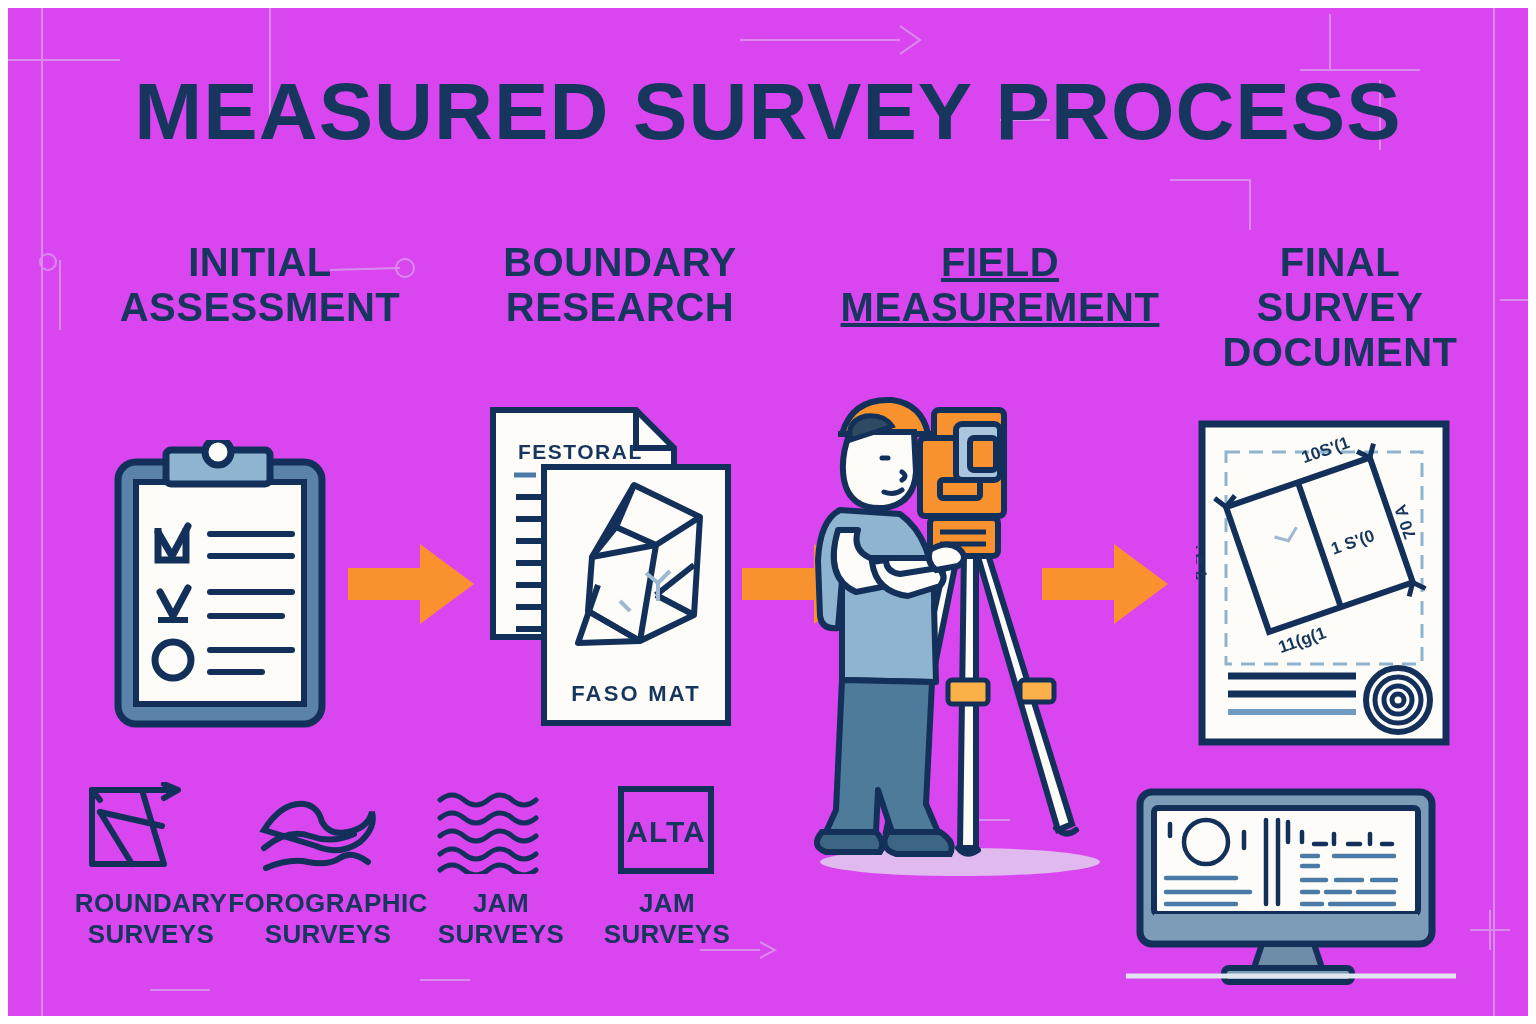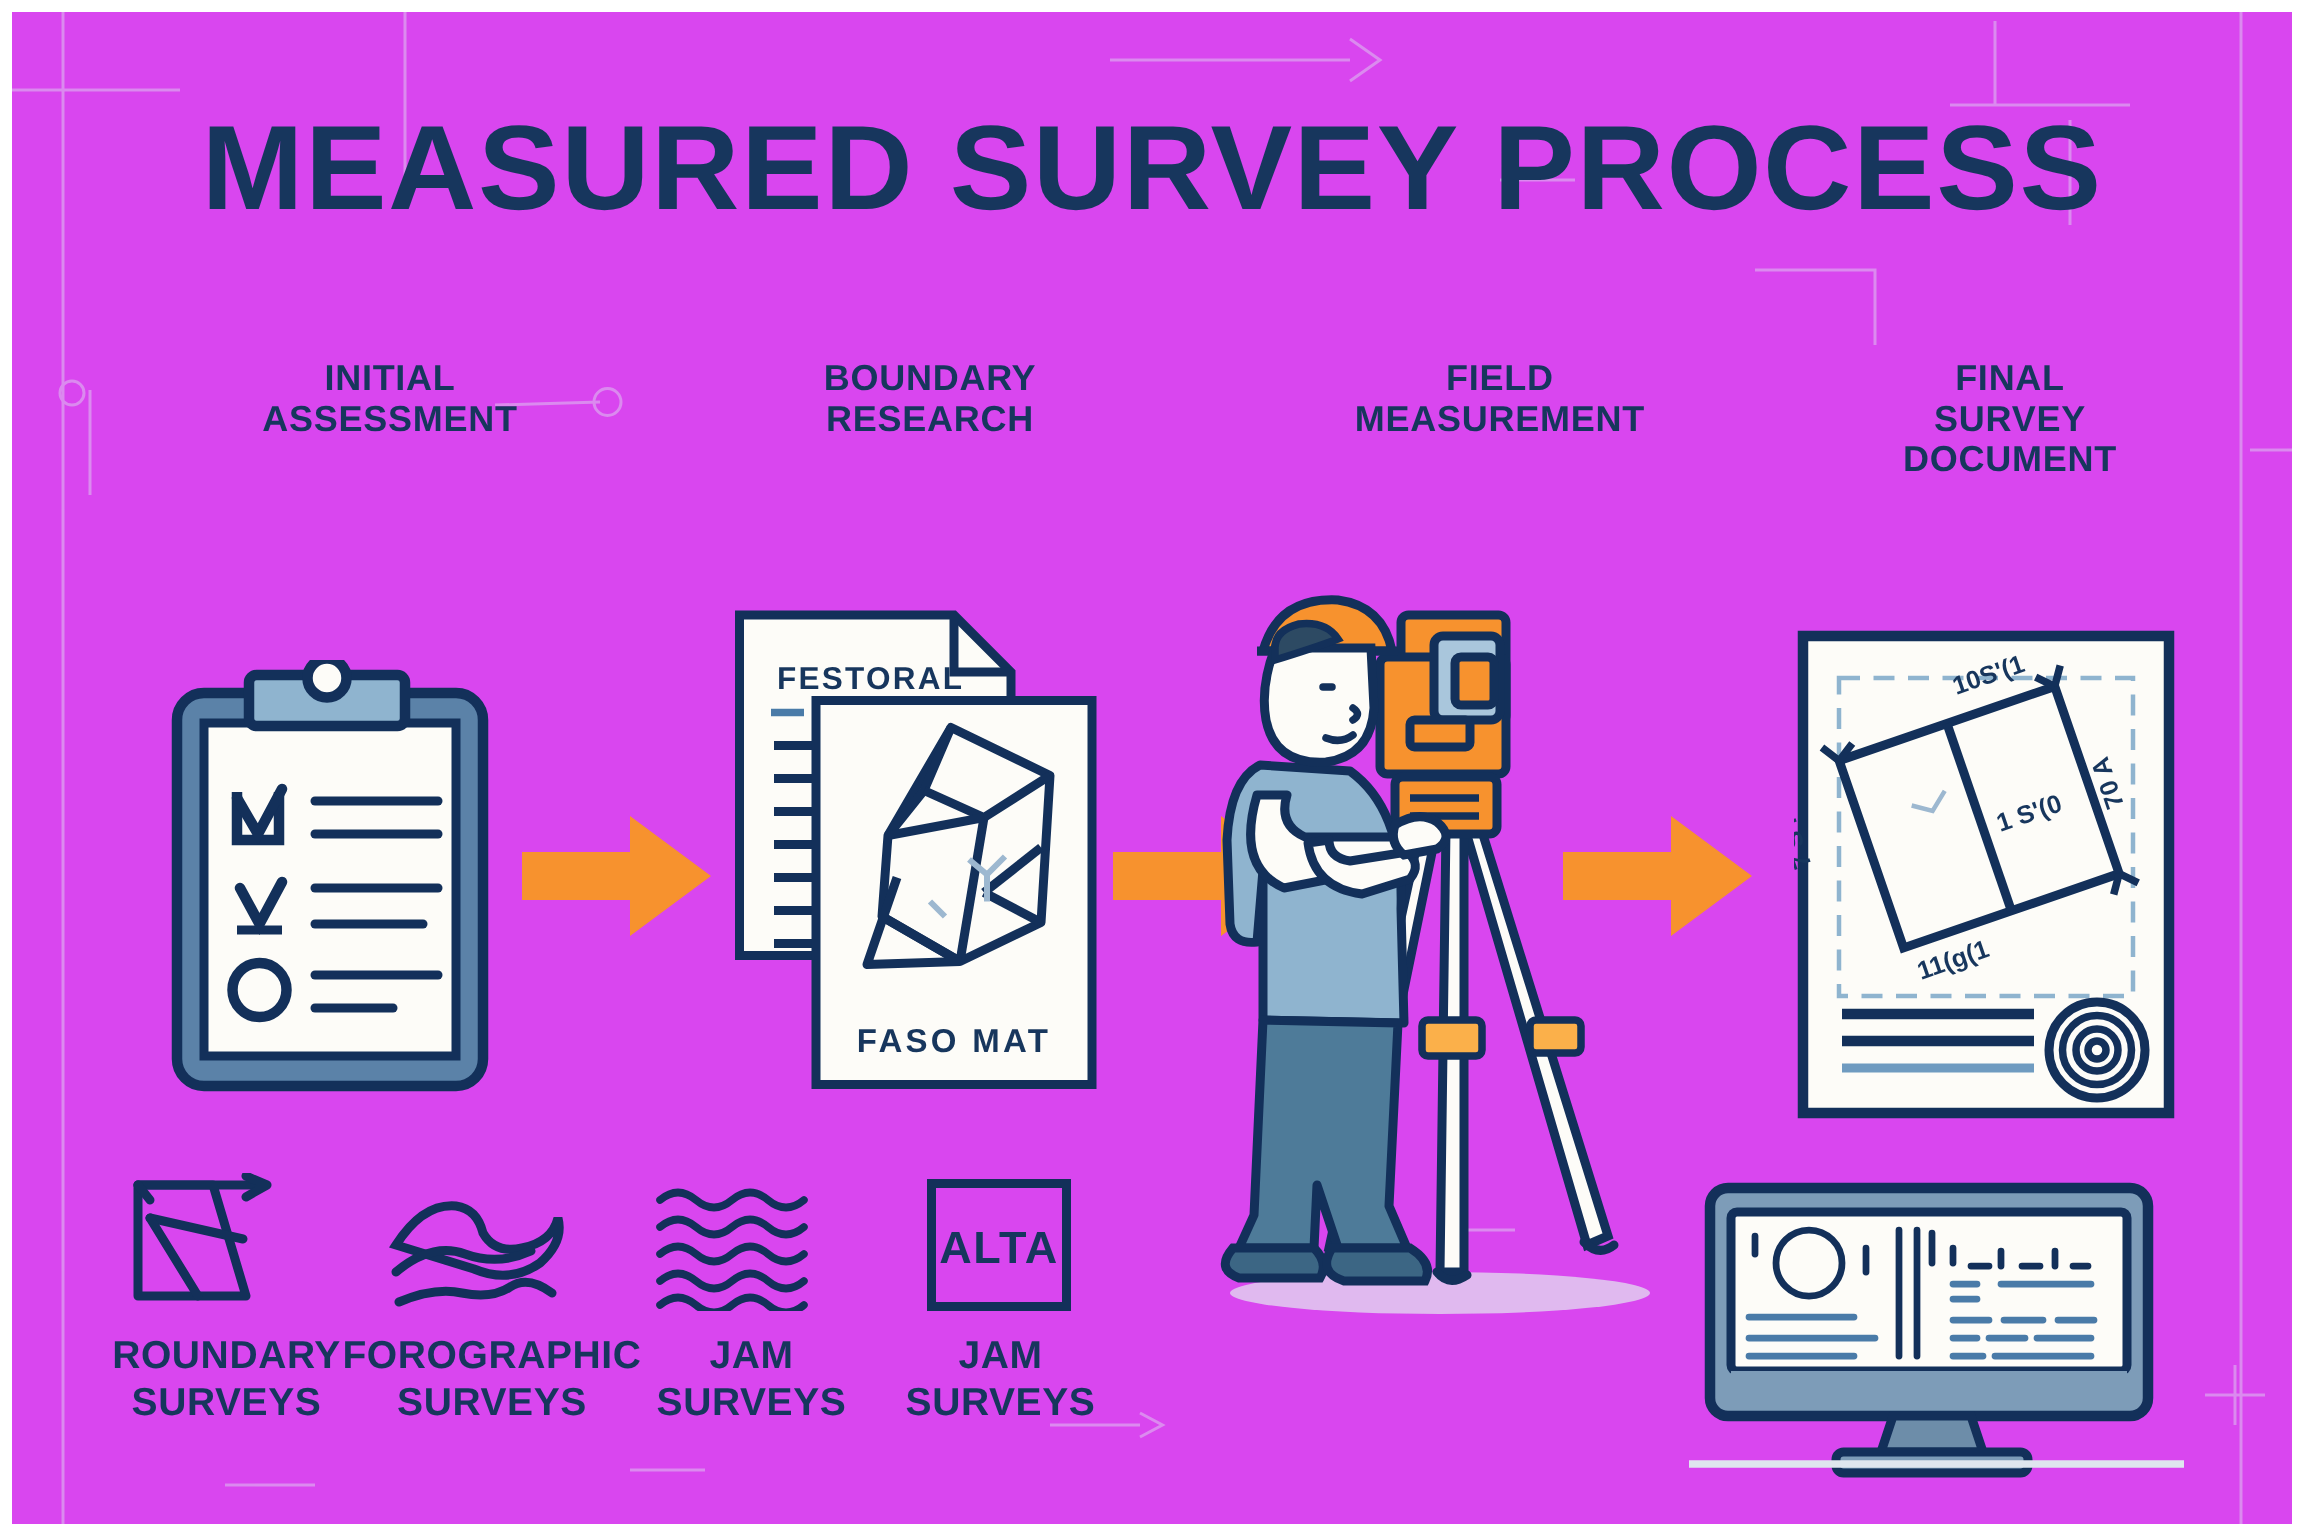--- a/index.html
+++ b/index.html
@@ -35,28 +35,28 @@
     letter-spacing:1px;
     line-height:1;
     transform:scaleX(1.02);
     font-family:"Liberation Sans", sans-serif;
   }
   .step-head{
     position:absolute;
     text-align:center;
     color:#17365d;
     font-weight:bold;
-    font-size:24px;
+    font-size:40px;
     line-height:1.12;
     letter-spacing:.5px;
   }
   .step-head .l2{font-weight:bold;}
   .col1{left:60px;width:400px;top:240px;}
   .col2{left:420px;width:400px;top:240px;}
-  .col3{left:790px;width:420px;top:240px;}
+  .col3{left:790px;width:420px;top:240px;text-decoration:underline;}
   .col4{left:1170px;width:340px;top:240px;}
 
   .arrow{position:absolute;width:126px;height:88px;}
   .arrow svg{display:block;width:100%;height:100%;}
 
   .art{position:absolute;}
   .art svg{display:block;}
 
   .bottom-item{
     position:absolute;

